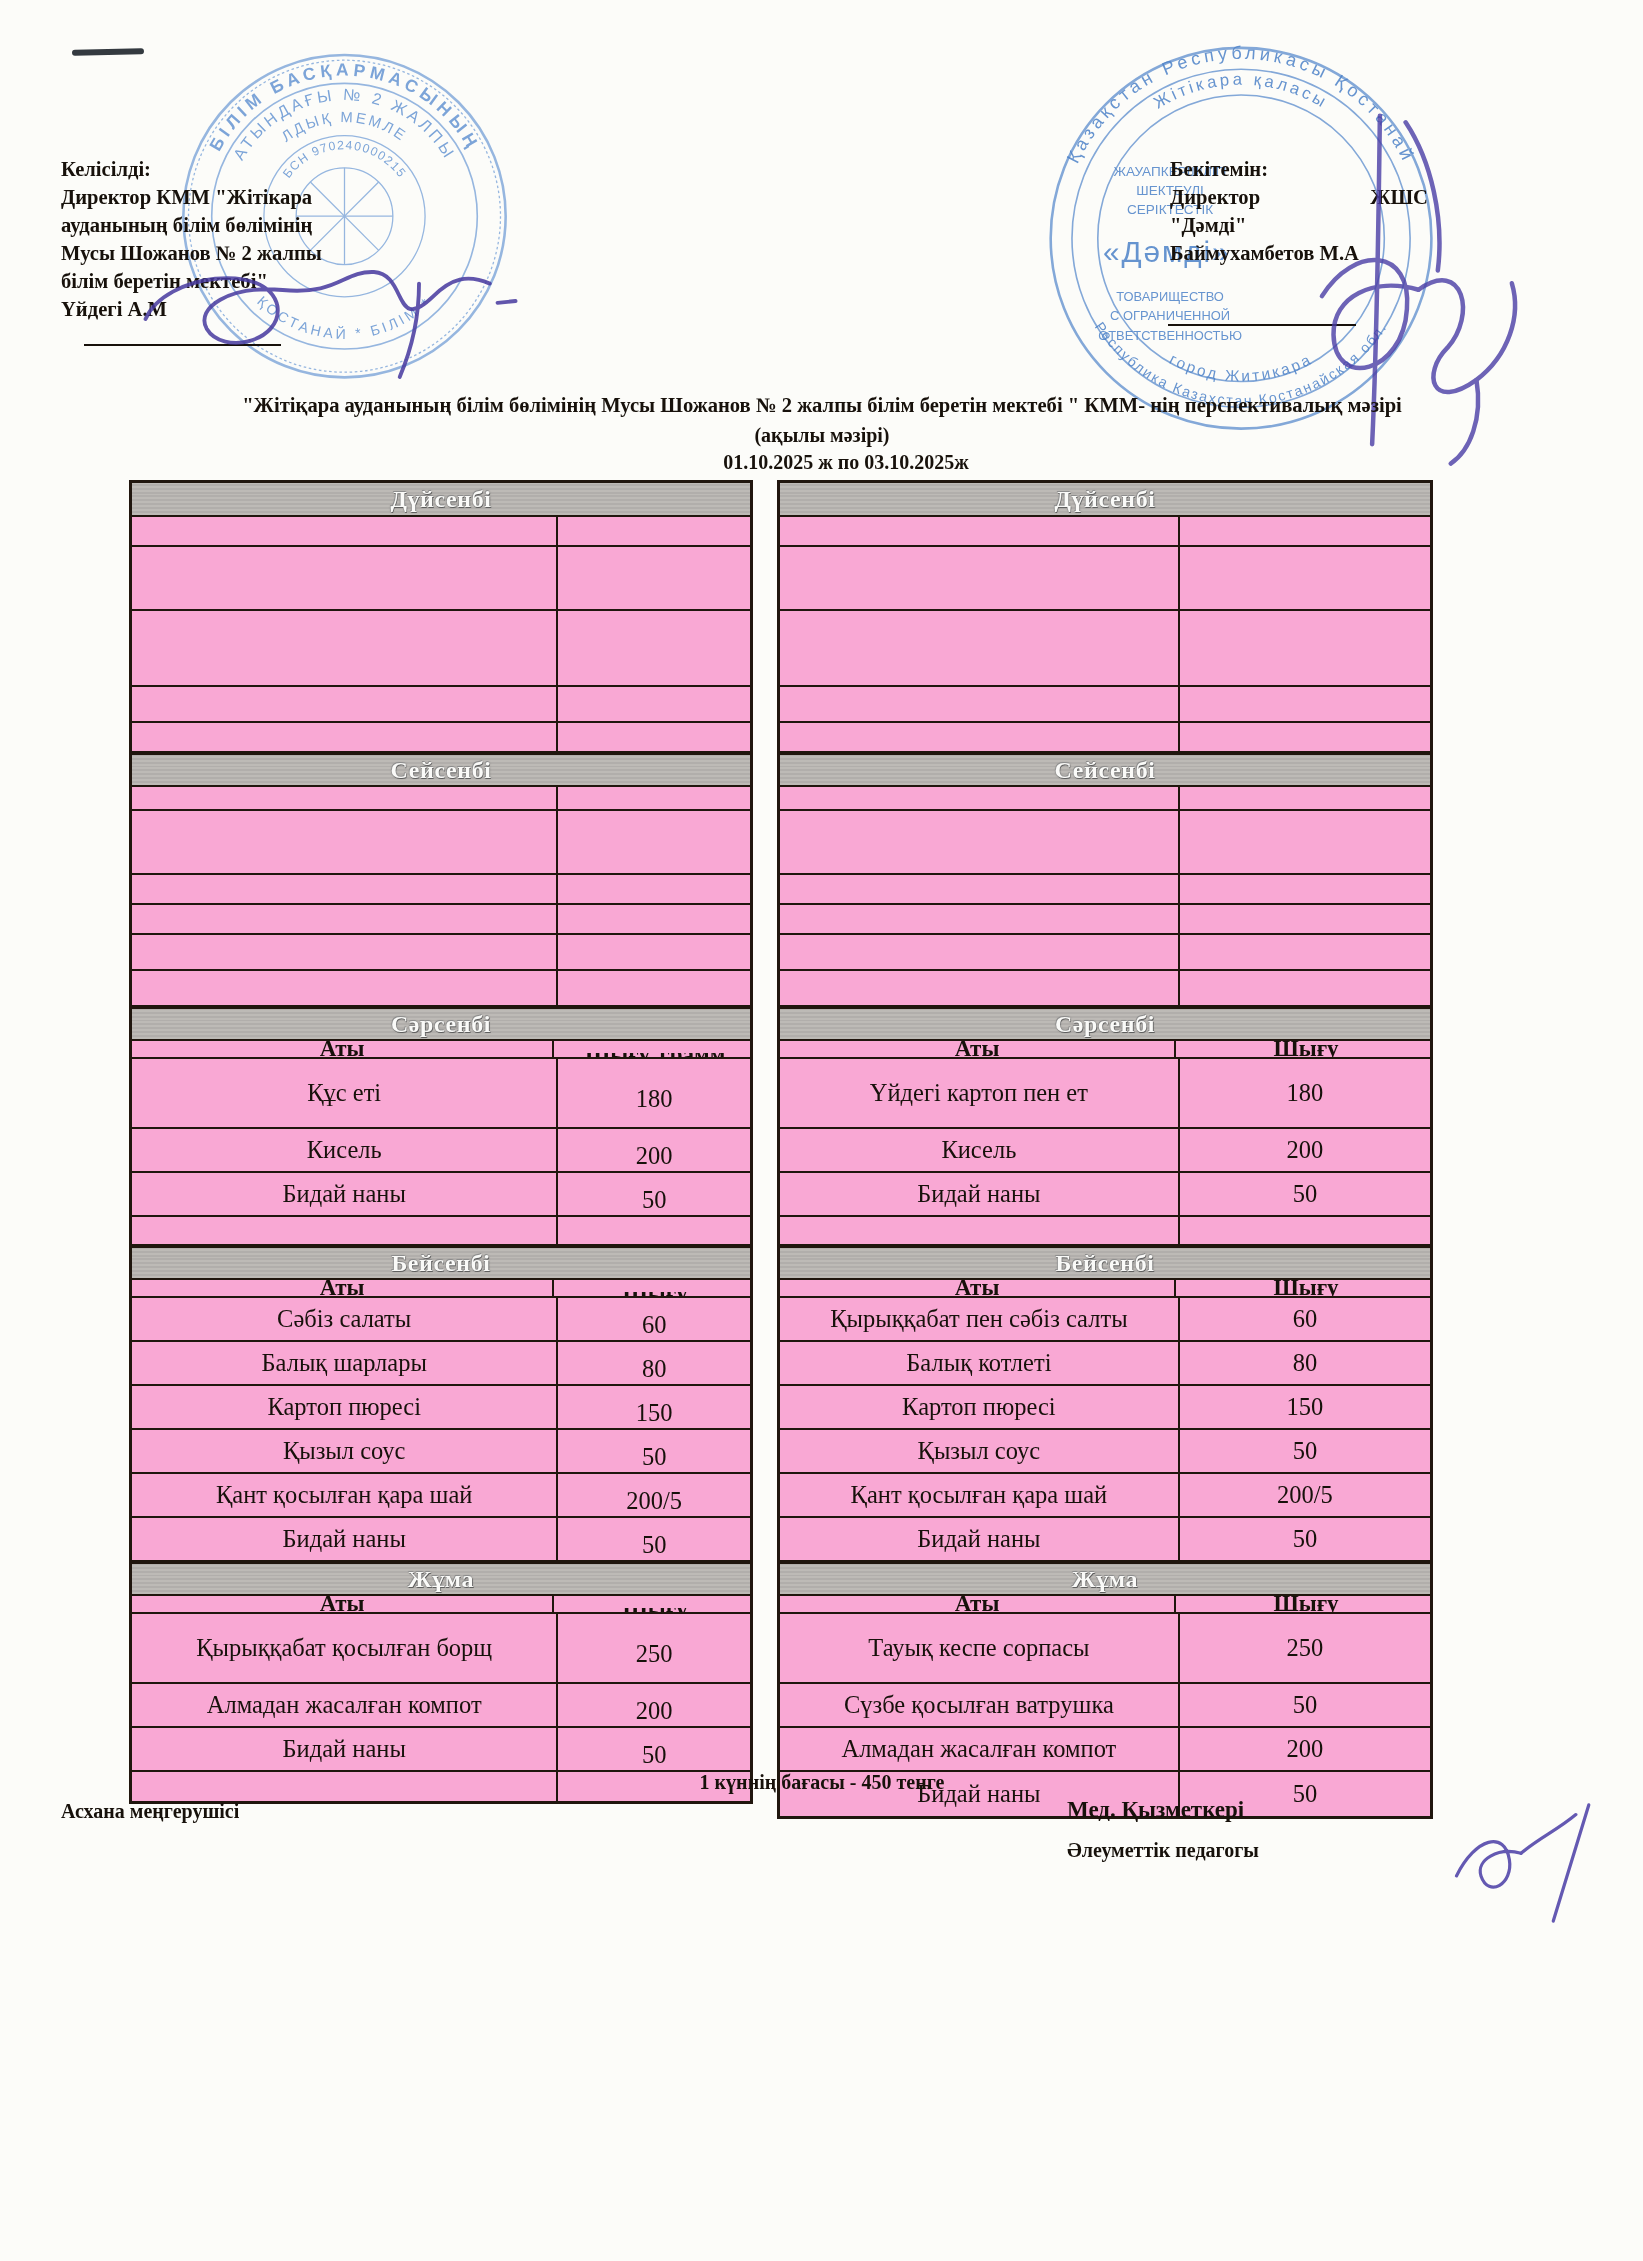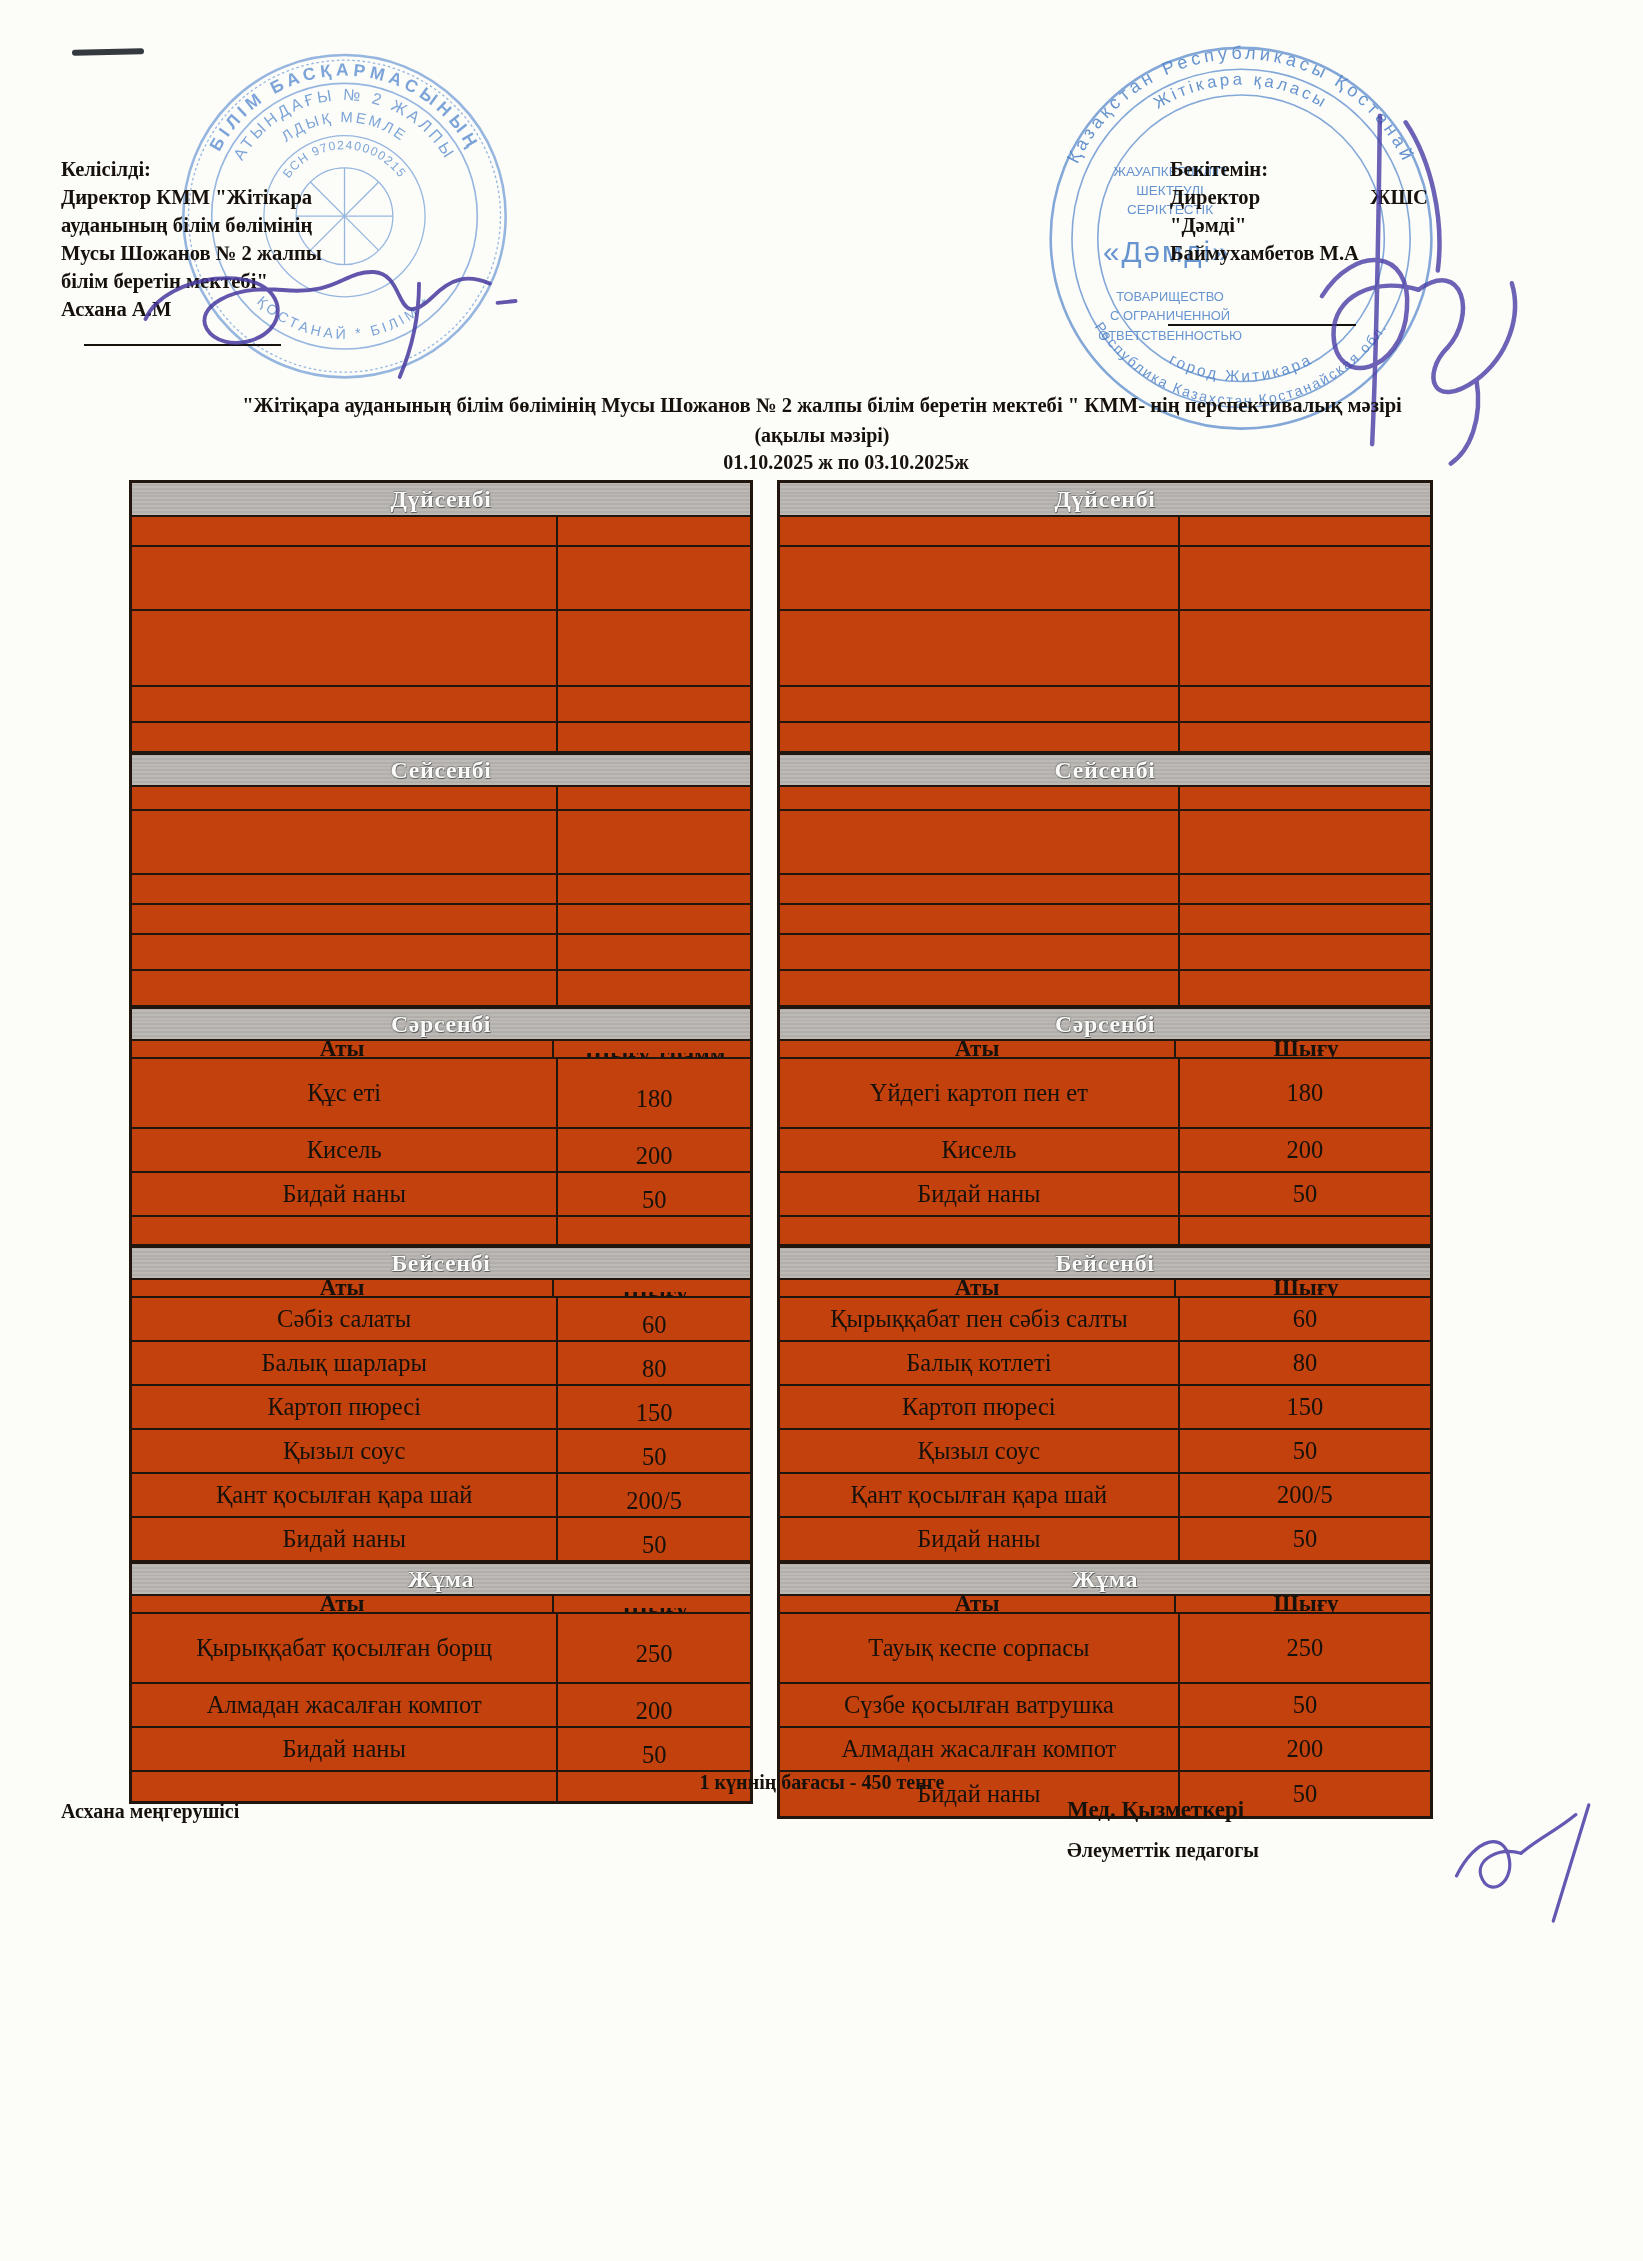--- a/index.html
+++ b/index.html
@@ -25,21 +25,21 @@
   .approval .jrow{display:flex;justify-content:space-between;width:100%;}
   .sig-line{position:absolute;border-top:2.6px solid #17110b;}
   #sig-line-left{left:84px;top:344px;width:197px;}
   #sig-line-right{left:1168px;top:324px;width:188px;}
   
   .title-line{position:absolute;left:0;width:100%;text-align:center;font-weight:bold;}
   #title1{top:394px;font-size:20.6px;}
   #title2{top:424px;font-size:20px;}
   #title3{top:451px;font-size:20px;margin-left:24px;}
   
-  .menu-col{position:absolute;top:480px;border:3.9px solid #20160e;background:#c2410c;}
+  .menu-col{position:absolute;top:480px;border:3.9px solid #20160e;background:#f9a8d4;}
   #menu-col-left{left:129px;width:624px;}
   #menu-col-right{left:777px;width:656px;}
   .day-header{
     height:34px;display:flex;align-items:center;justify-content:center;
     background:repeating-linear-gradient(0deg,#bdbab6 0 1.9px,#b1aeab 1.9px 3.9px);
     border-top:2.6px solid #20160e;border-bottom:2.6px solid #20160e;
     font-weight:bold;font-size:24px;letter-spacing:0.6px;color:#fafaf8;
     text-shadow:0.6px 0.6px 0.6px #5e5e5e,-0.6px -0.6px 0.6px #8d8d8d,0 0 1.9px #666;
   }
   .menu-section:first-child .day-header{border-top:none;}
@@ -151,21 +151,21 @@
       </g>
     </g>
   </svg>
 
   <div id="approval-left" class="approval">
     <div>Келісілді:</div>
     <div>Директор КММ "Жітікара</div>
     <div>ауданының білім бөлімінің</div>
     <div>Мусы Шожанов  № 2 жалпы</div>
     <div>білім беретін мектебі"</div>
-    <div>Асхана А.М</div>
+    <div>Үйдегі А.М</div>
   </div>
   <div id="sig-line-left" class="sig-line"></div>
 
   <div id="approval-right" class="approval">
     <div>Бекітемін:</div>
     <div class="jrow">
       <span>Директор</span>
       <span>ЖШС</span>
     </div>
     <div>"Дәмді"</div>

